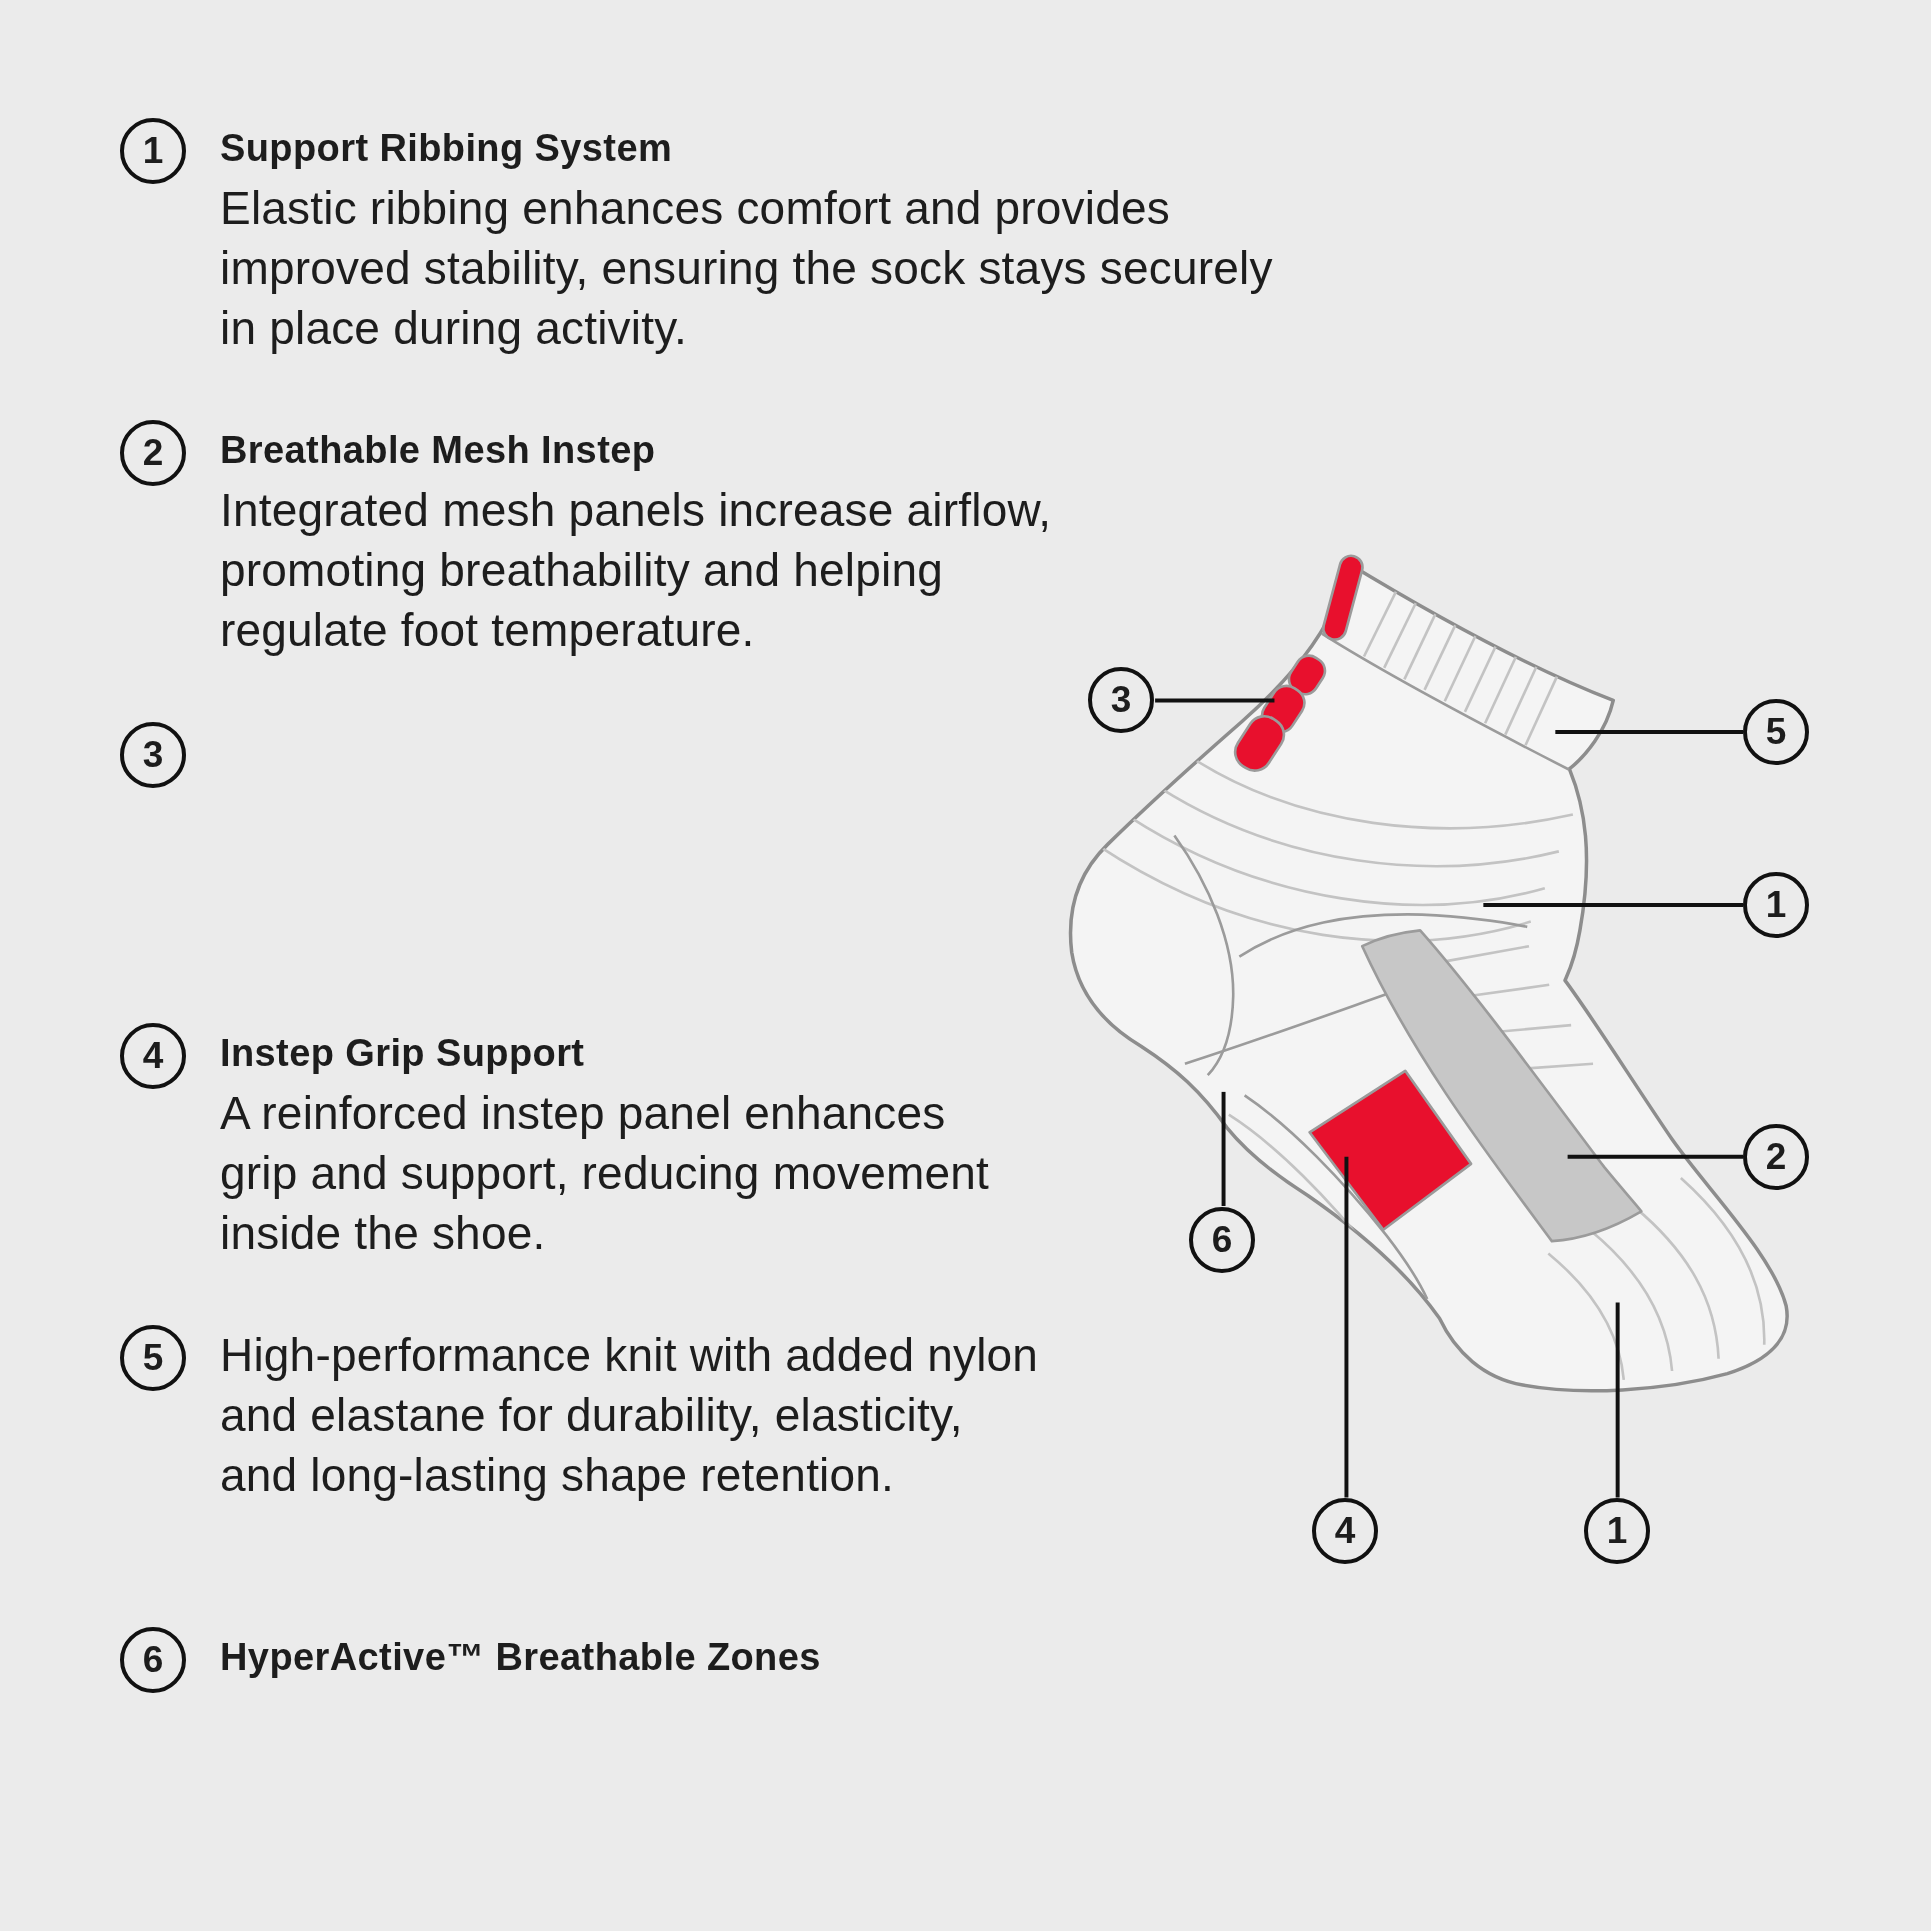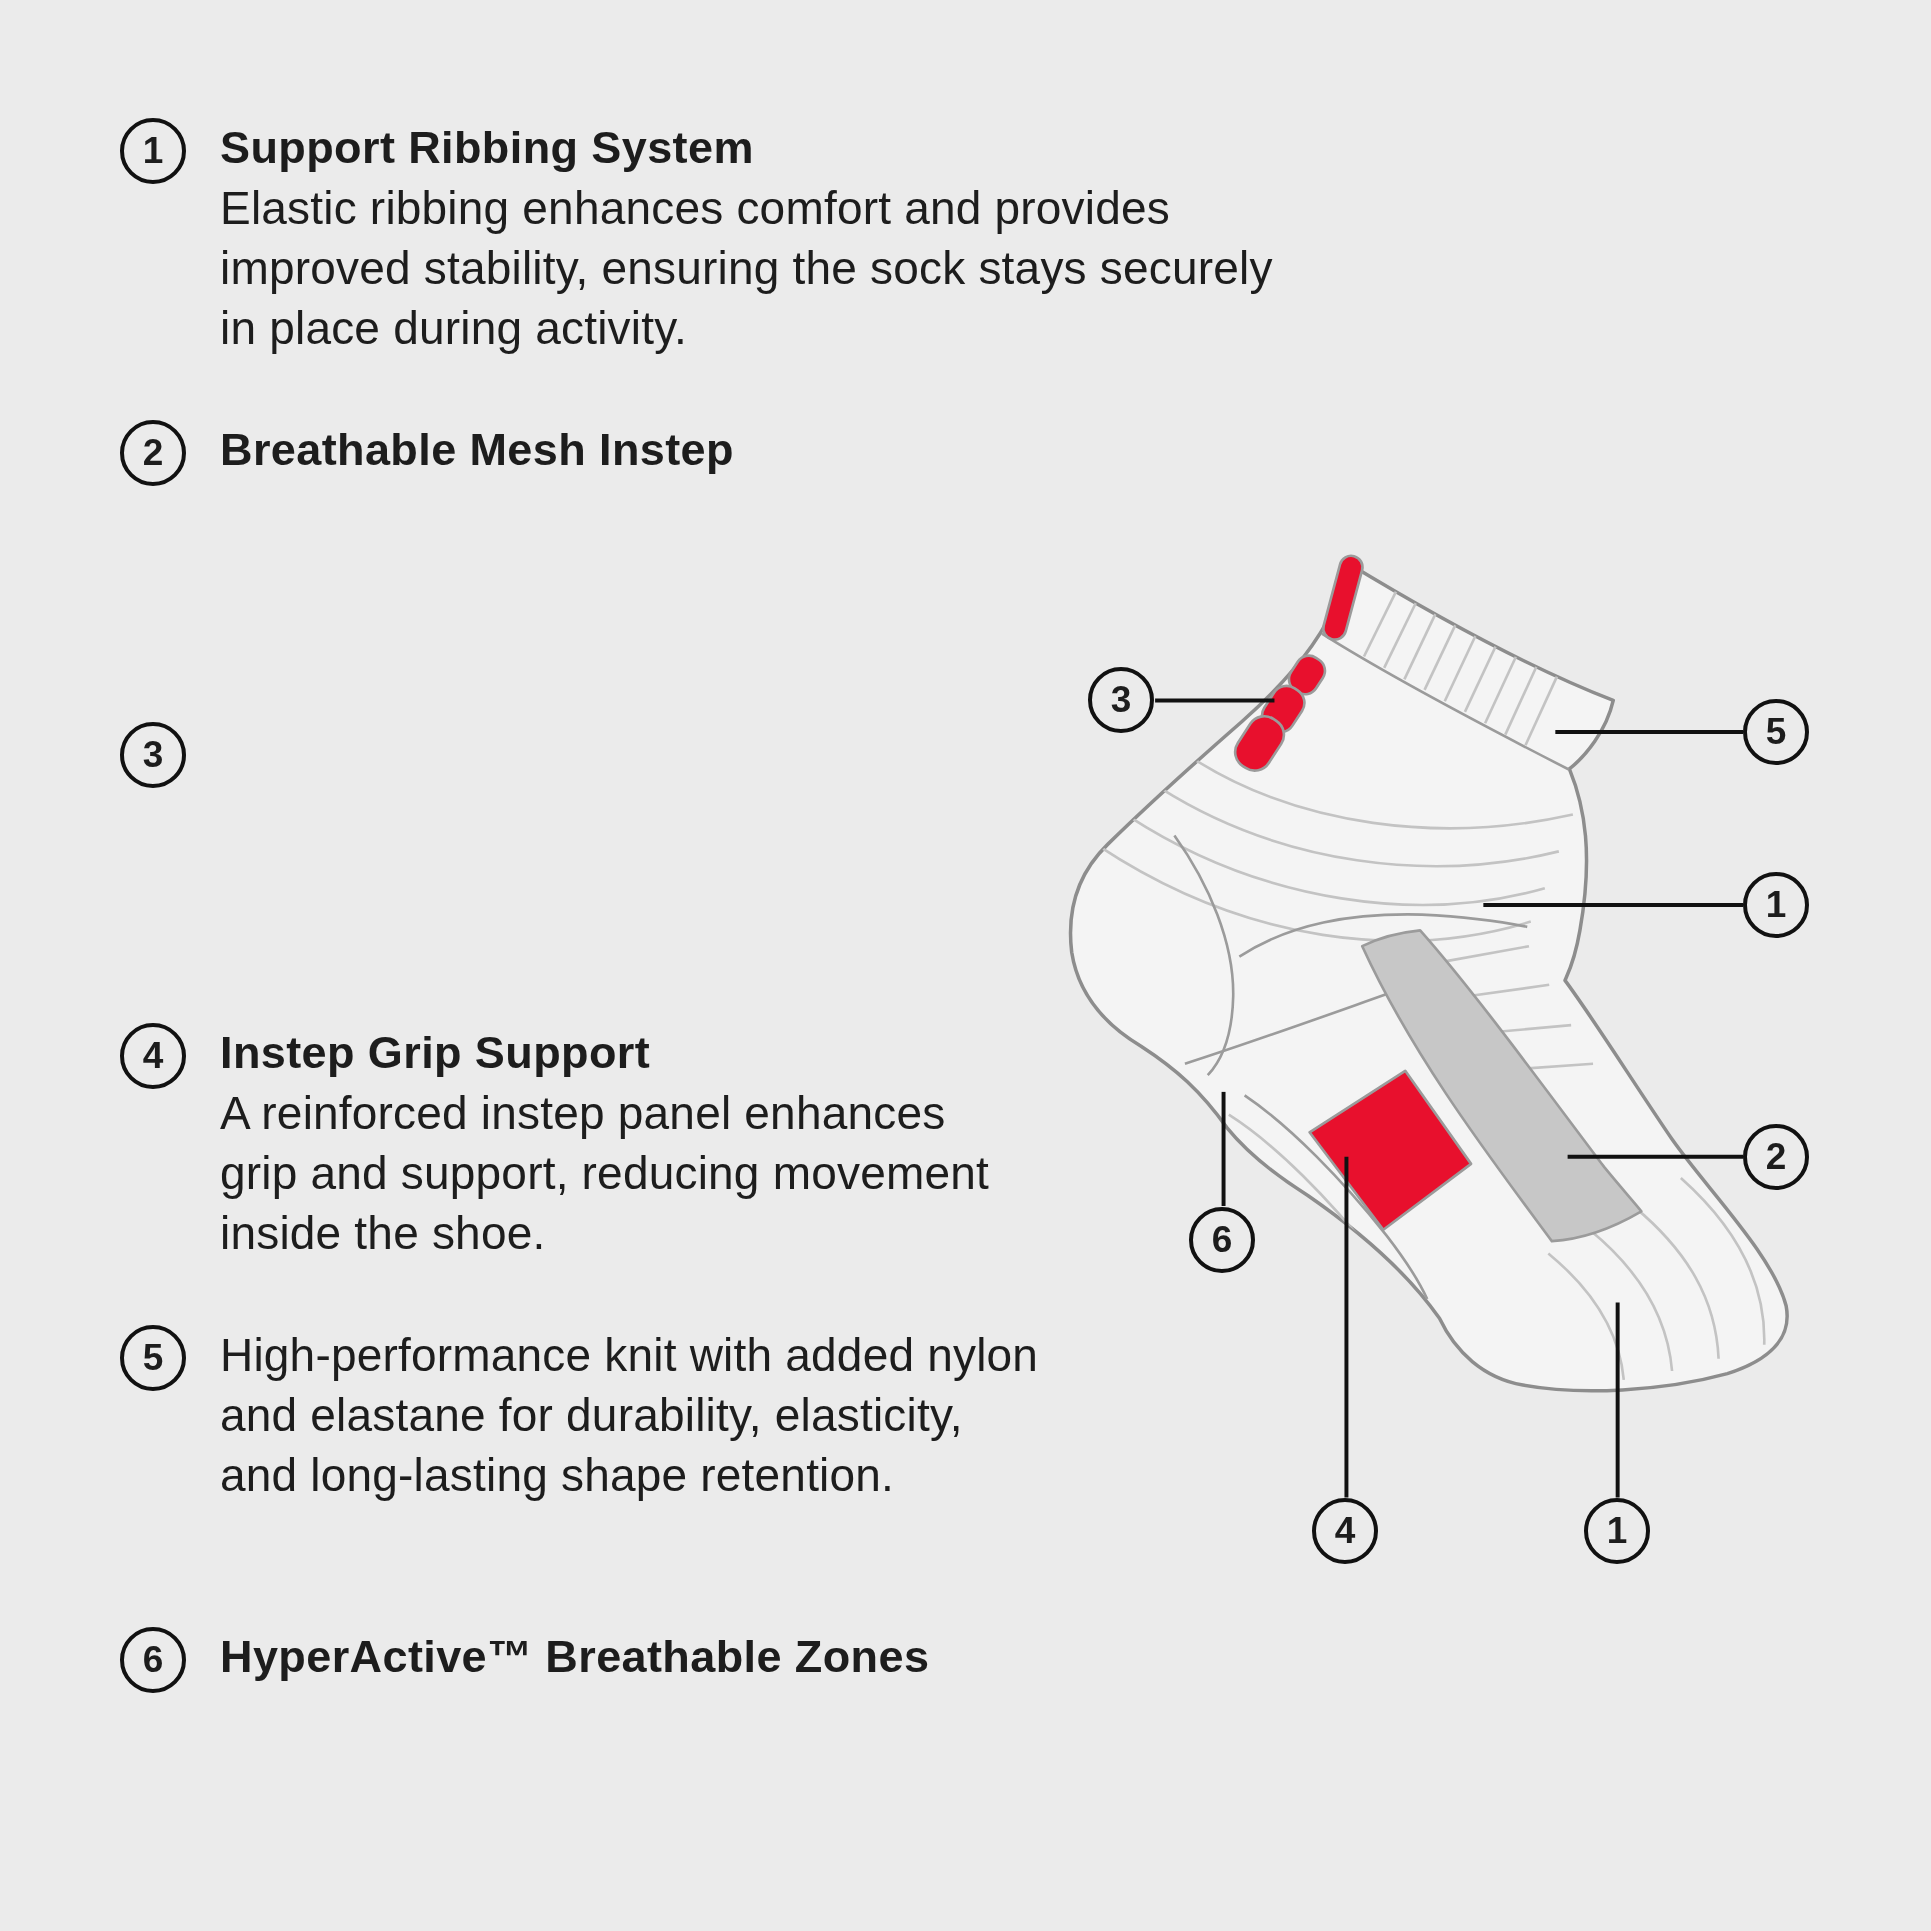--- a/index.html
+++ b/index.html
@@ -34,21 +34,21 @@
     border:4.4px solid var(--leader);
     border-radius:50%;
     flex:0 0 auto;
     display:flex;align-items:center;justify-content:center;
     font-weight:700;font-size:37px;
     background:transparent;
   }
   .feature-text{max-width:1317px;}
   .feature-title{
     font-weight:700;
-    font-size:45px;
+    font-size:38px;
     line-height:60px;
     letter-spacing:0.4px;
   }
   .feature-desc{
     font-size:46px;
     line-height:60px;
     white-space:pre-line;
     letter-spacing:0.2px;
   }
   .callout{
@@ -227,20 +227,23 @@
 in place during activity.</div>
   </div>
 </div>
 
 <div class="feature-item" style="top:420px;">
   <div class="num-ring">
       <span>2</span>
     </div>
   <div class="feature-text">
     <div class="feature-title">Breathable Mesh Instep</div>
+    <div class="feature-desc">Integrated mesh panels increase airflow,
+promoting breathability and helping
+regulate foot temperature.</div>
   </div>
 </div>
 
 <div class="feature-item" style="top:722px;">
   <div class="num-ring">
       <span>3</span>
     </div>
 </div>
 
 <div class="feature-item" style="top:1023px;">

